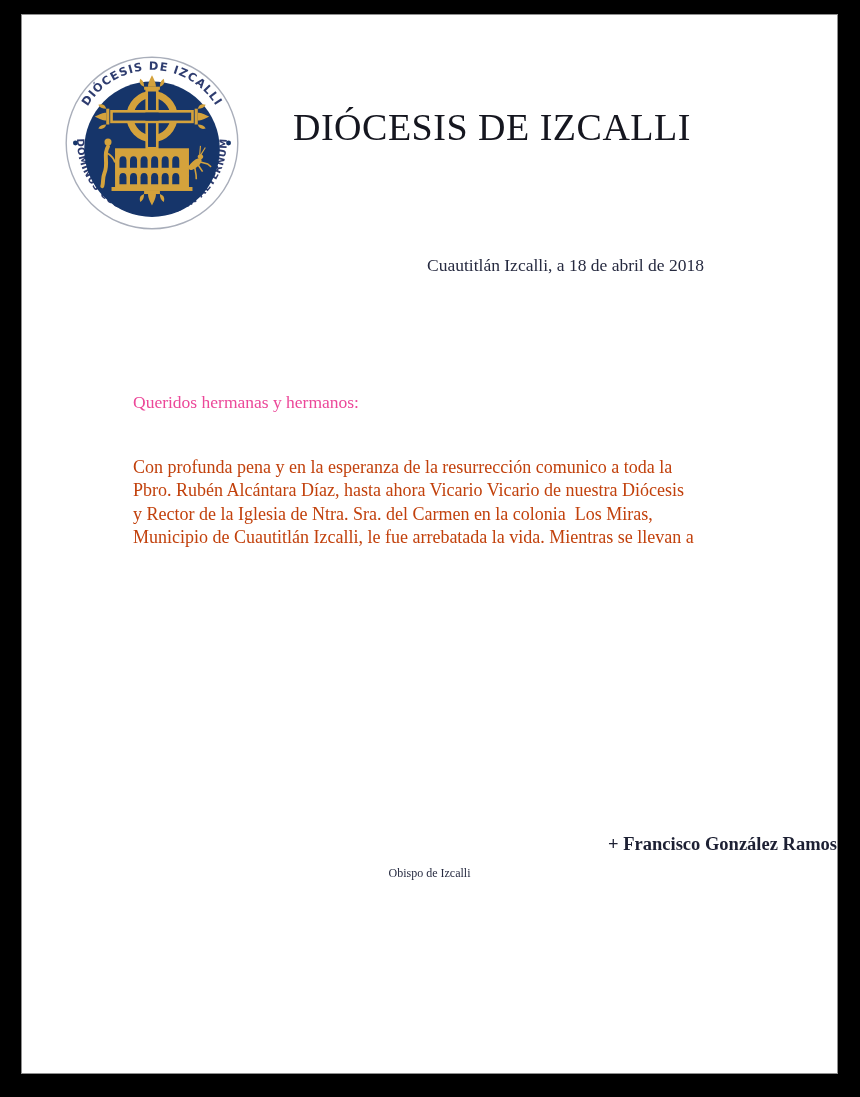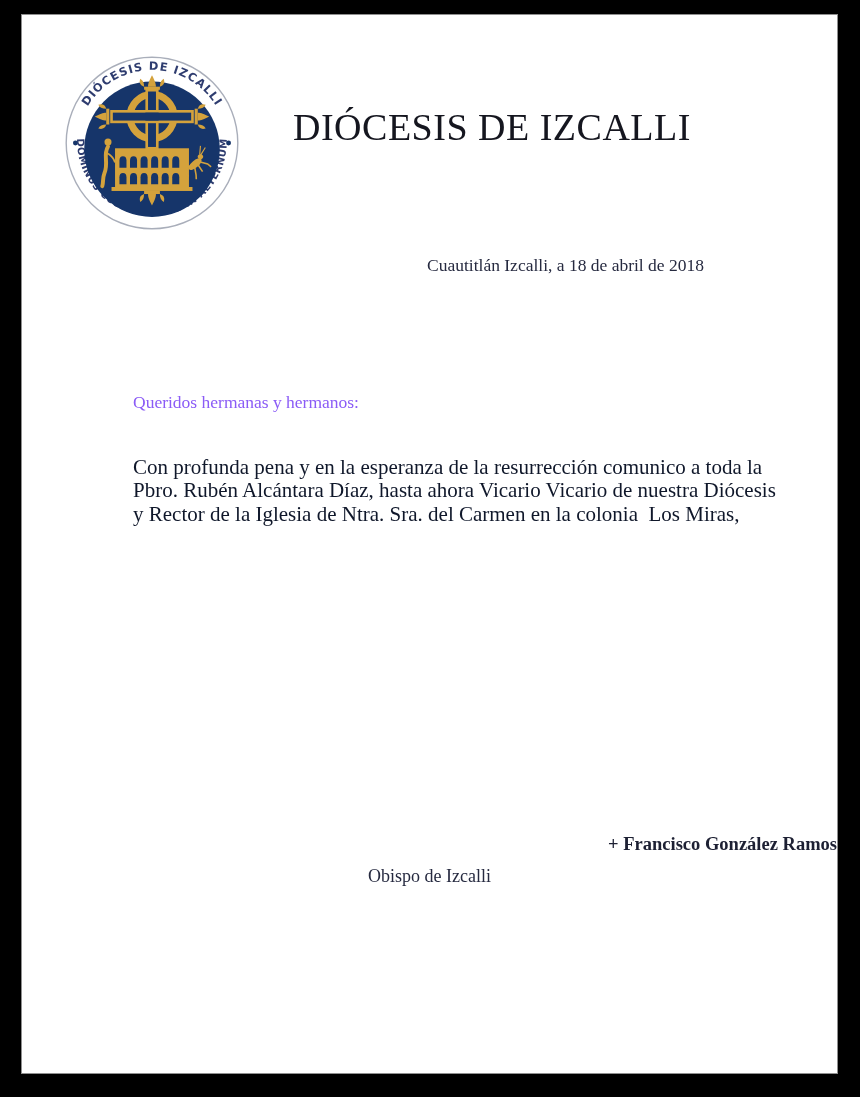--- a/index.html
+++ b/index.html
@@ -31,44 +31,44 @@
   }
   .date-line{
     position:absolute;left:405px;top:240px;
     font-size:17.5px;
     color:#262a40;
     white-space:nowrap;
   }
   .salutation{
     position:absolute;left:111px;top:377px;
     font-size:17.5px;
-    color:#8b5cf6;
+    color:#ec4899;
     white-space:nowrap;
   }
   .body-text{
     position:absolute;left:111px;top:441px;
     width:640px;
-    font-size:21px;
+    font-size:18px;
     line-height:23.4px;
-    color:#0f172a;
+    color:#c2410c;
   }
   .body-text div{white-space:pre;}
   .sig-name{
     position:absolute;left:0;top:819px;
     width:100%;
     text-align:right;
     font-size:18.5px;
     font-weight:bold;
     color:#1d2033;
   }
   .sig-role{
     position:absolute;left:0;top:851px;
     width:100%;
     text-align:center;
-    font-size:18px;
+    font-size:12px;
     color:#262a40;
   }
   .gold{fill:#d4a23c;}
   .navy{fill:#16356a;}
   .ring-text{
     fill:#2e3c6f;
     font-family:"DejaVu Sans", sans-serif;
     font-weight:bold;
   }
 </style>
@@ -150,18 +150,19 @@
   <div class="doc-title">DIÓCESIS DE IZCALLI</div>
 
   <div class="date-line">Cuautitlán Izcalli, a 18 de abril de 2018</div>
 
   <div class="salutation">Queridos hermanas y hermanos:</div>
 
   <div class="body-text">
       <div>Con profunda pena y en la esperanza de la resurrección comunico a toda la</div>
       <div>Pbro. Rubén Alcántara Díaz, hasta ahora Vicario Vicario de nuestra Diócesis</div>
       <div>y Rector de la Iglesia de Ntra. Sra. del Carmen en la colonia  Los Miras,</div>
+      <div>Municipio de Cuautitlán Izcalli, le fue arrebatada la vida. Mientras se llevan a</div>
     </div>
 
   <div class="sig-name">+ Francisco González Ramos</div>
   <div class="sig-role">Obispo de Izcalli</div>
 
 </div>
 
 </body></html>

